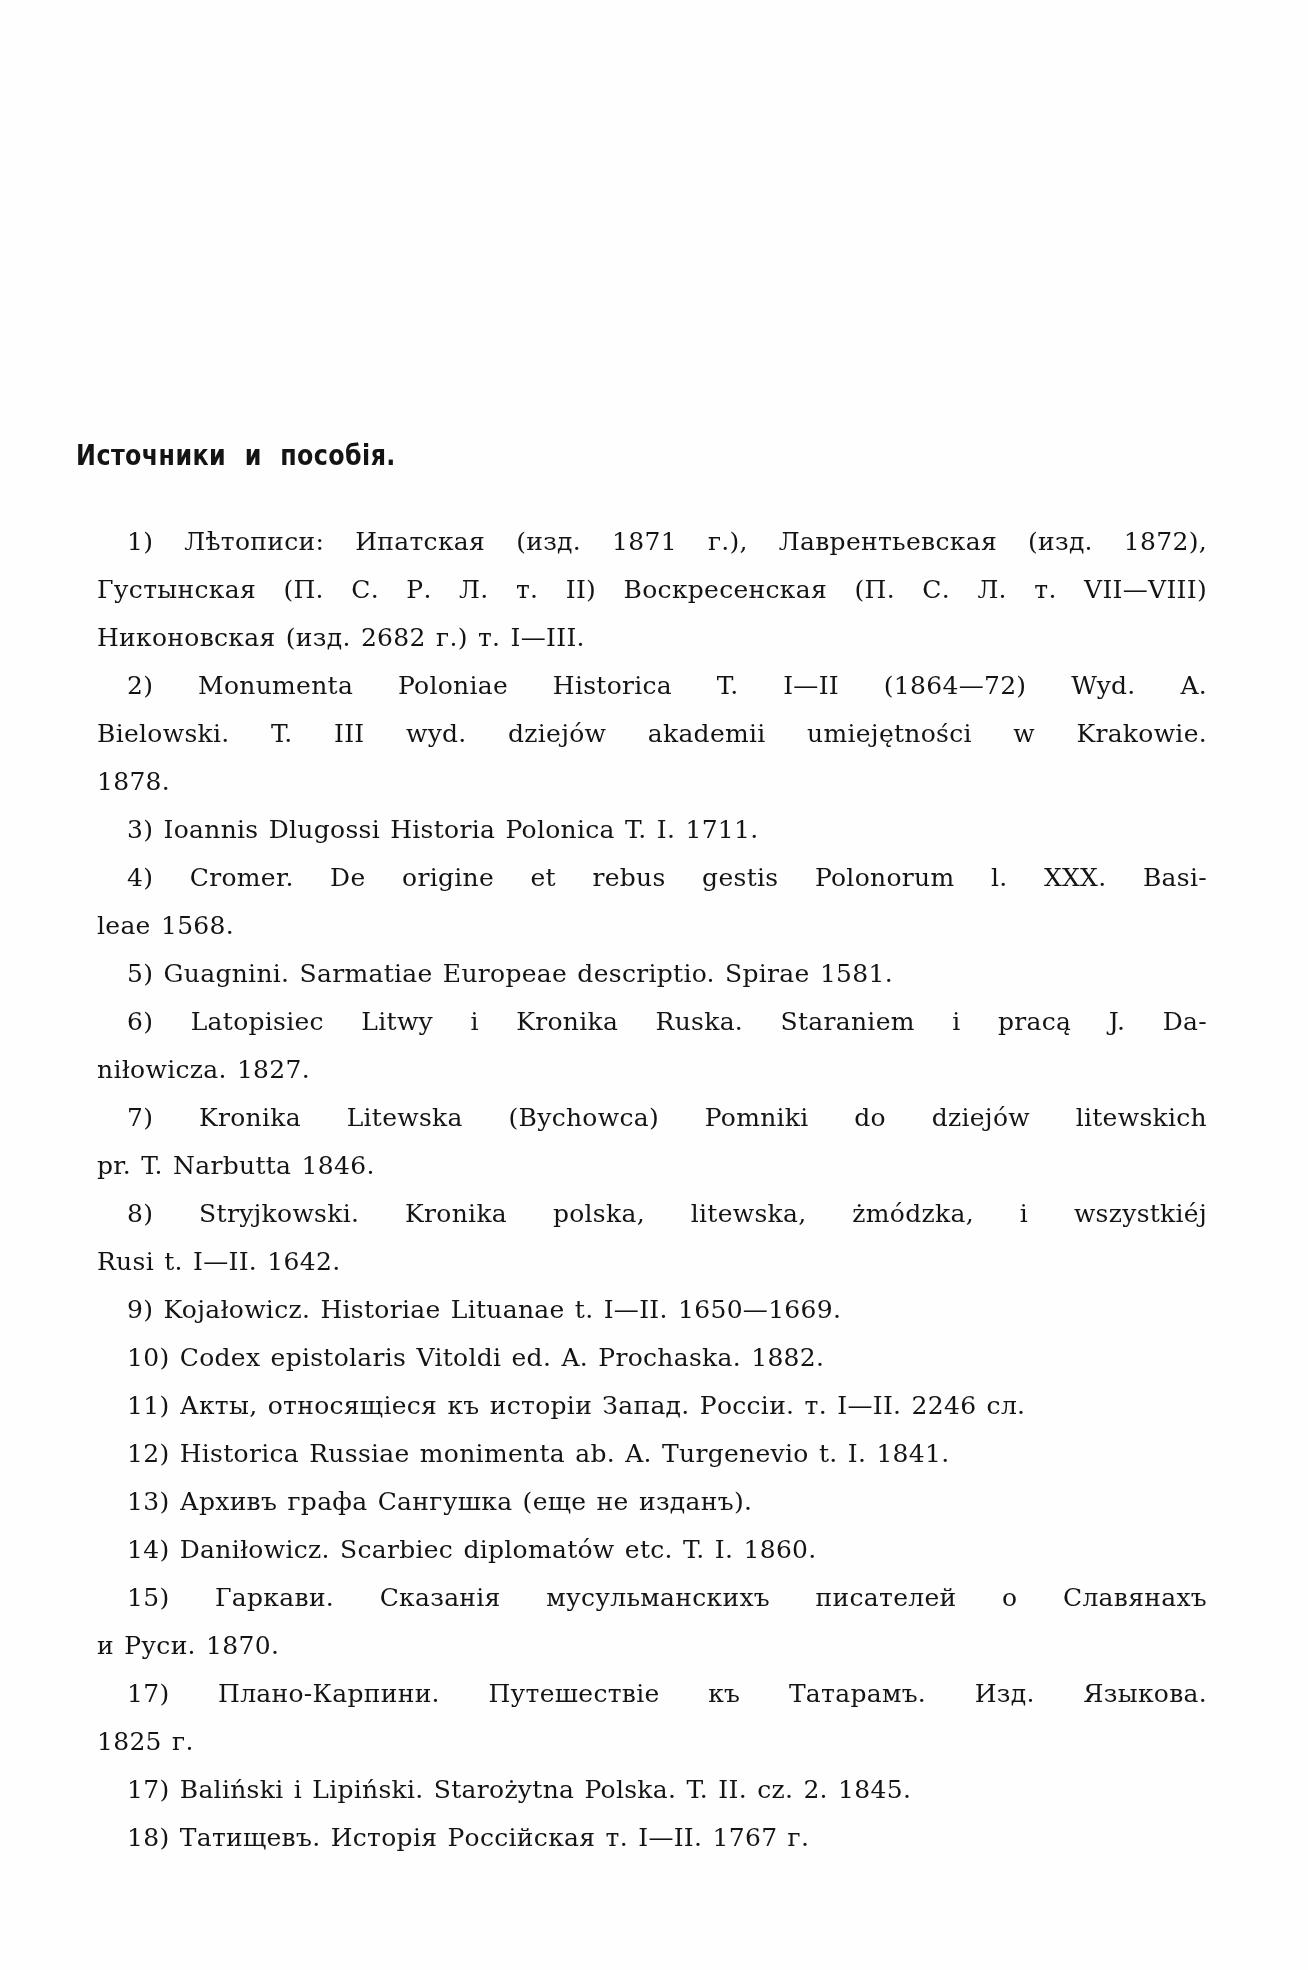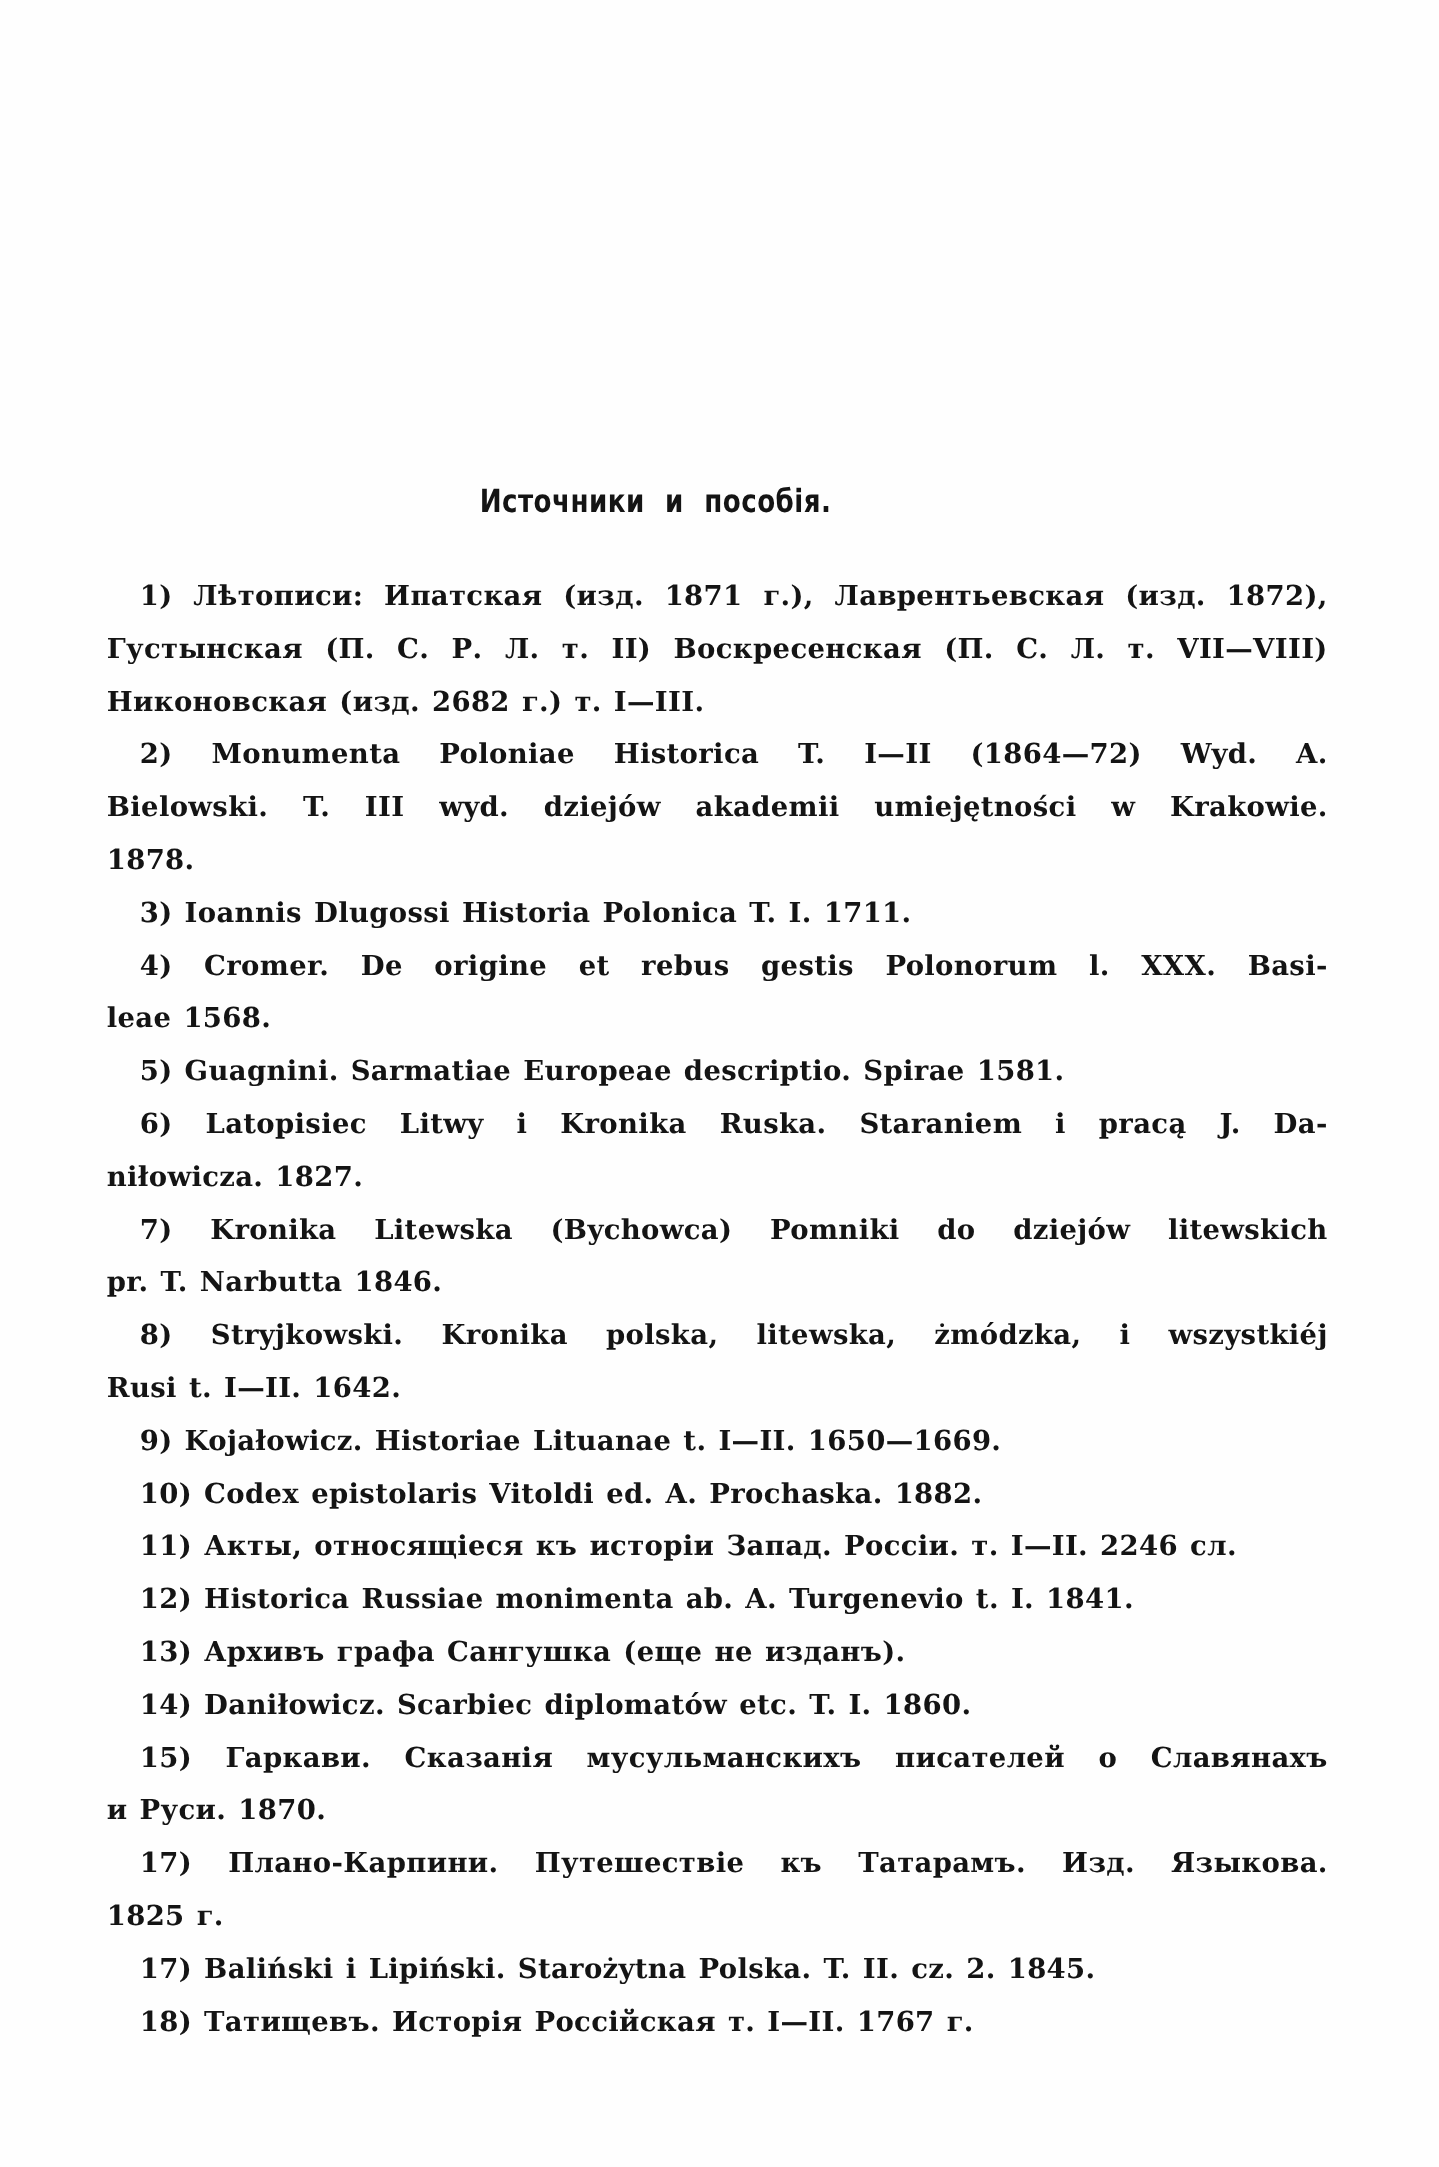--- a/index.html
+++ b/index.html
@@ -14,21 +14,20 @@
     background: #fefefe;
     overflow: hidden;
     color: #141414;
     font-family: "DejaVu Serif", "Liberation Serif", serif;
   }
   .page-title-wrap {
     position: absolute;
     top: 438px;
     left: 97px;
     width: 1110px;
-    text-align: center;
   }
   .page-title {
     display: inline-block;
     position: relative;
     left: -56px;
     font-family: "DejaVu Sans", "Liberation Sans", sans-serif;
     font-weight: bold;
     font-size: 29px;
     letter-spacing: 0.5px;
     word-spacing: 12px;
@@ -39,21 +38,21 @@
   .text-block {
     position: absolute;
     top: 518px;
     left: 97px;
     width: 1110px;
     font-size: 25px;
     line-height: 48px;
     letter-spacing: 0.3px;
     word-spacing: 2px;
   }
-  .entry { margin: 0; font-weight: bold; }
+  .entry { margin: 0; }
   .line {
     text-align: justify;
     text-align-last: justify;
   }
   .line.first { padding-left: 30px; }
   .line.endline { text-align-last: left; }
 </style>
 </head>
 <body>
 

